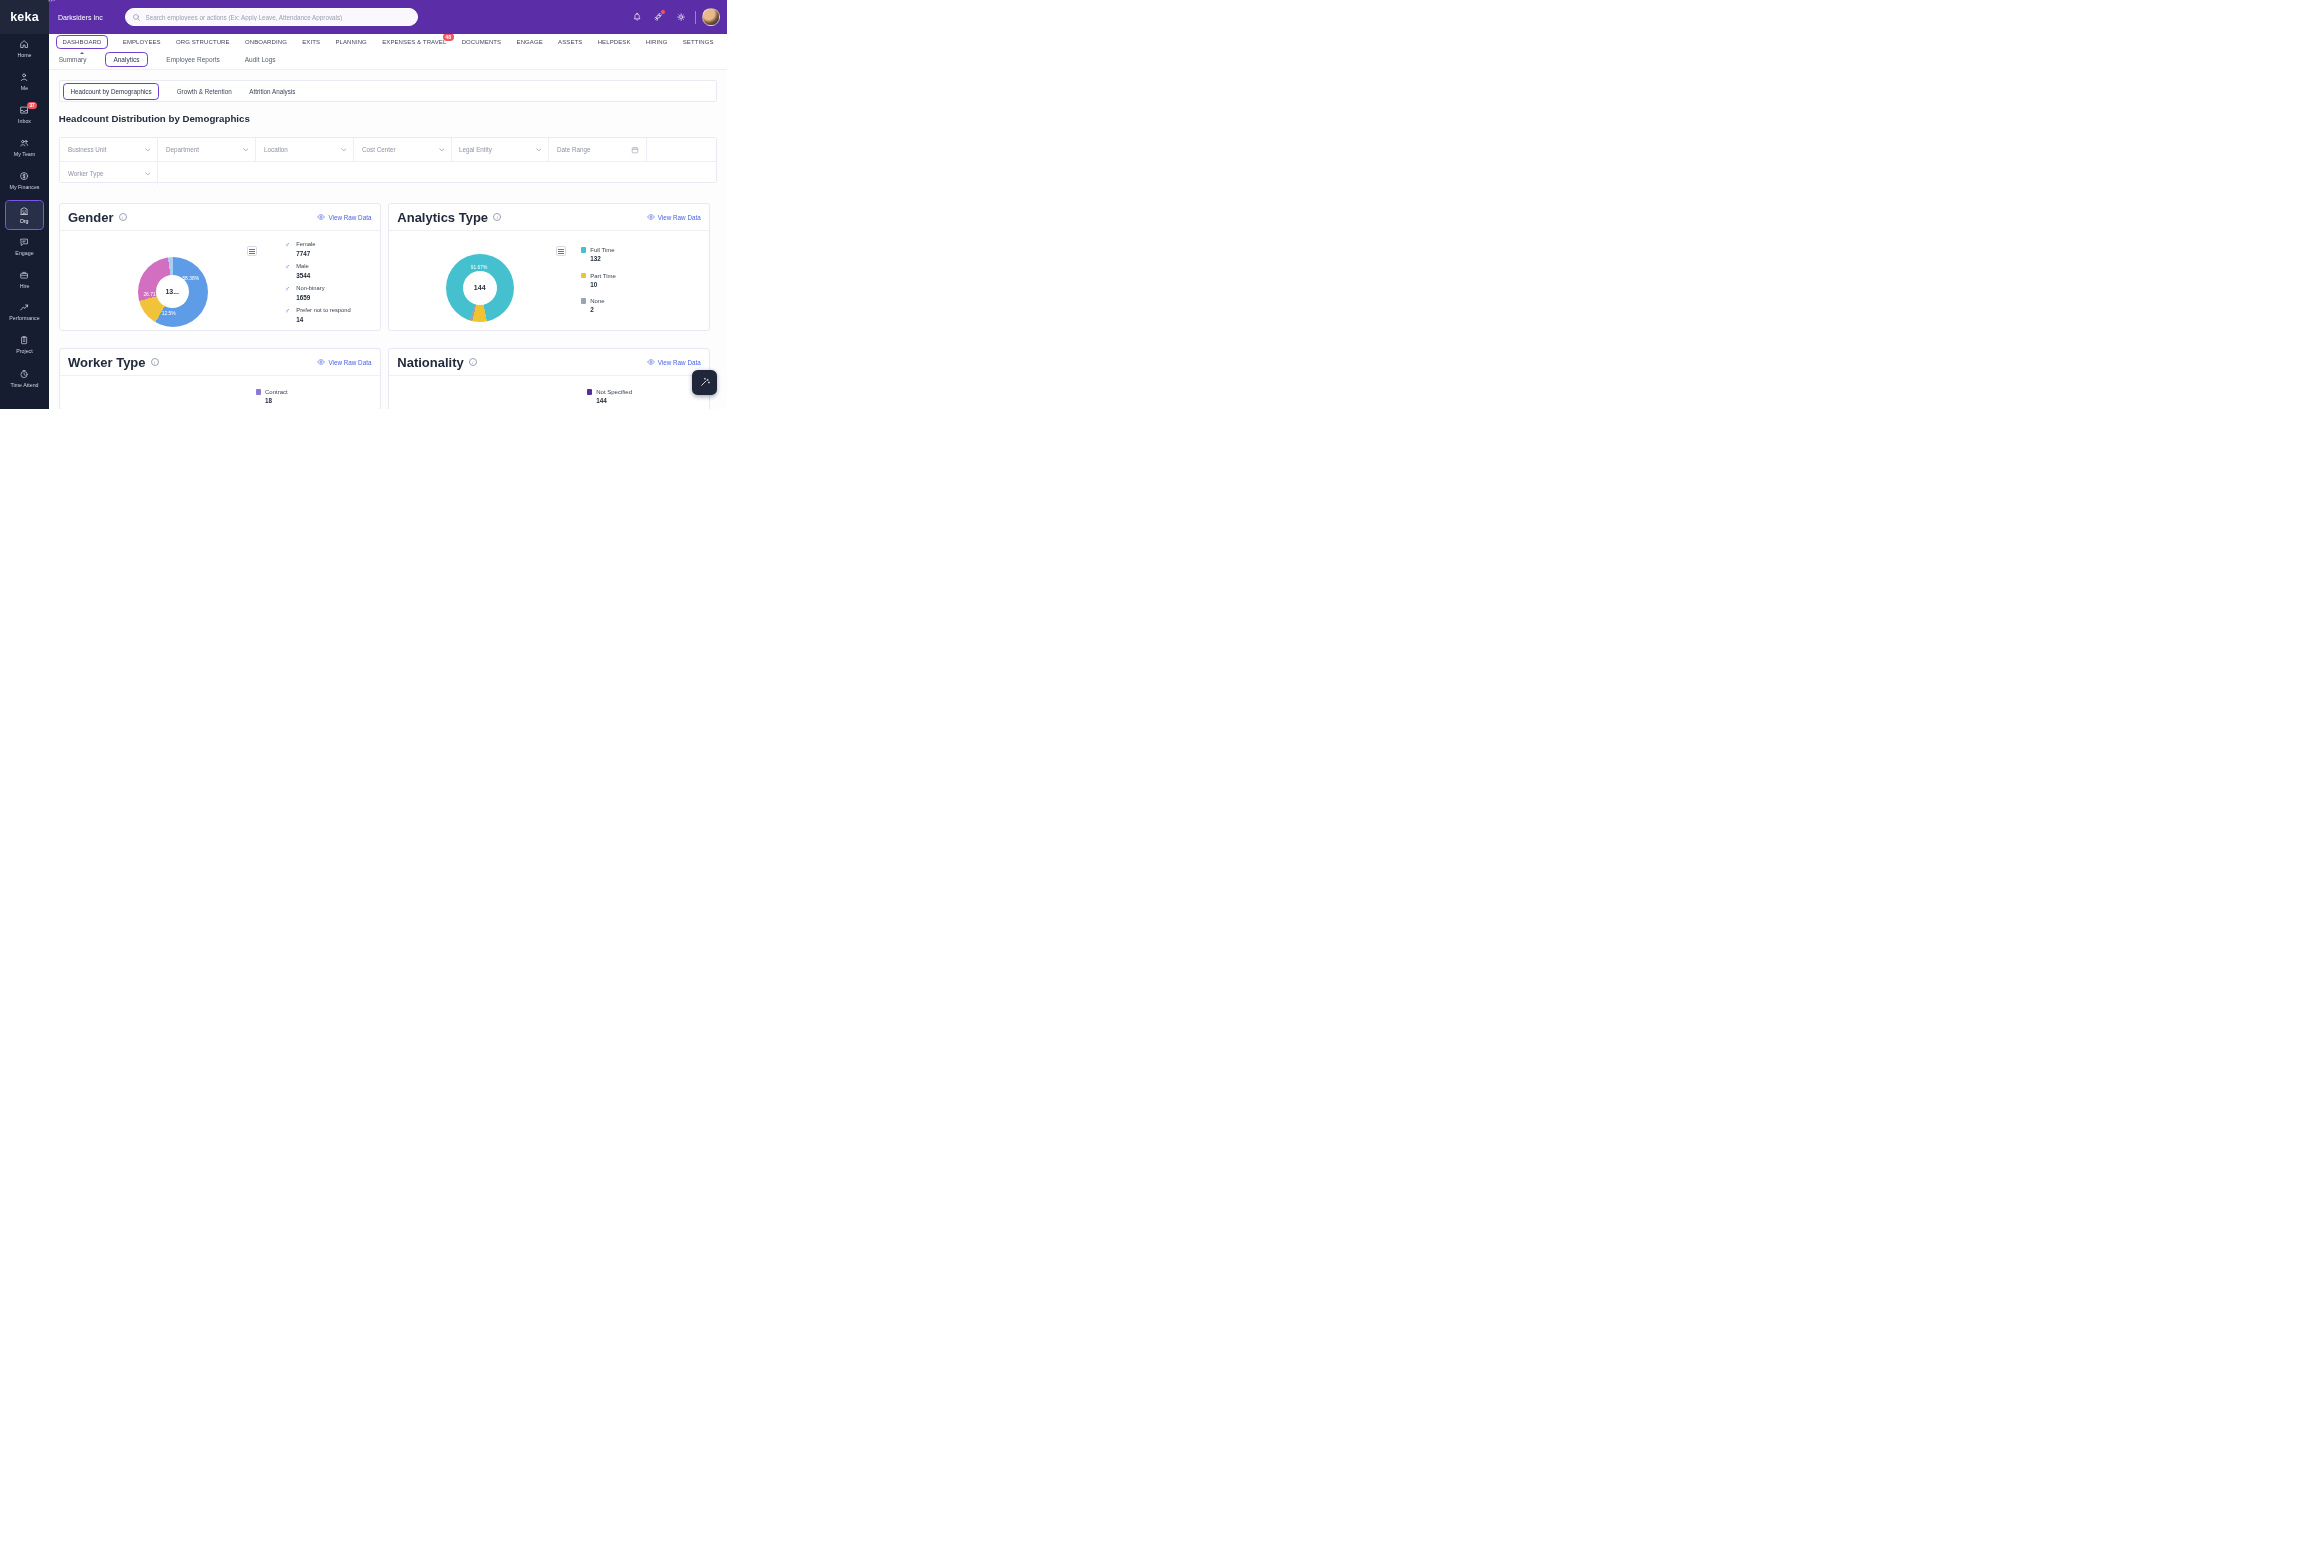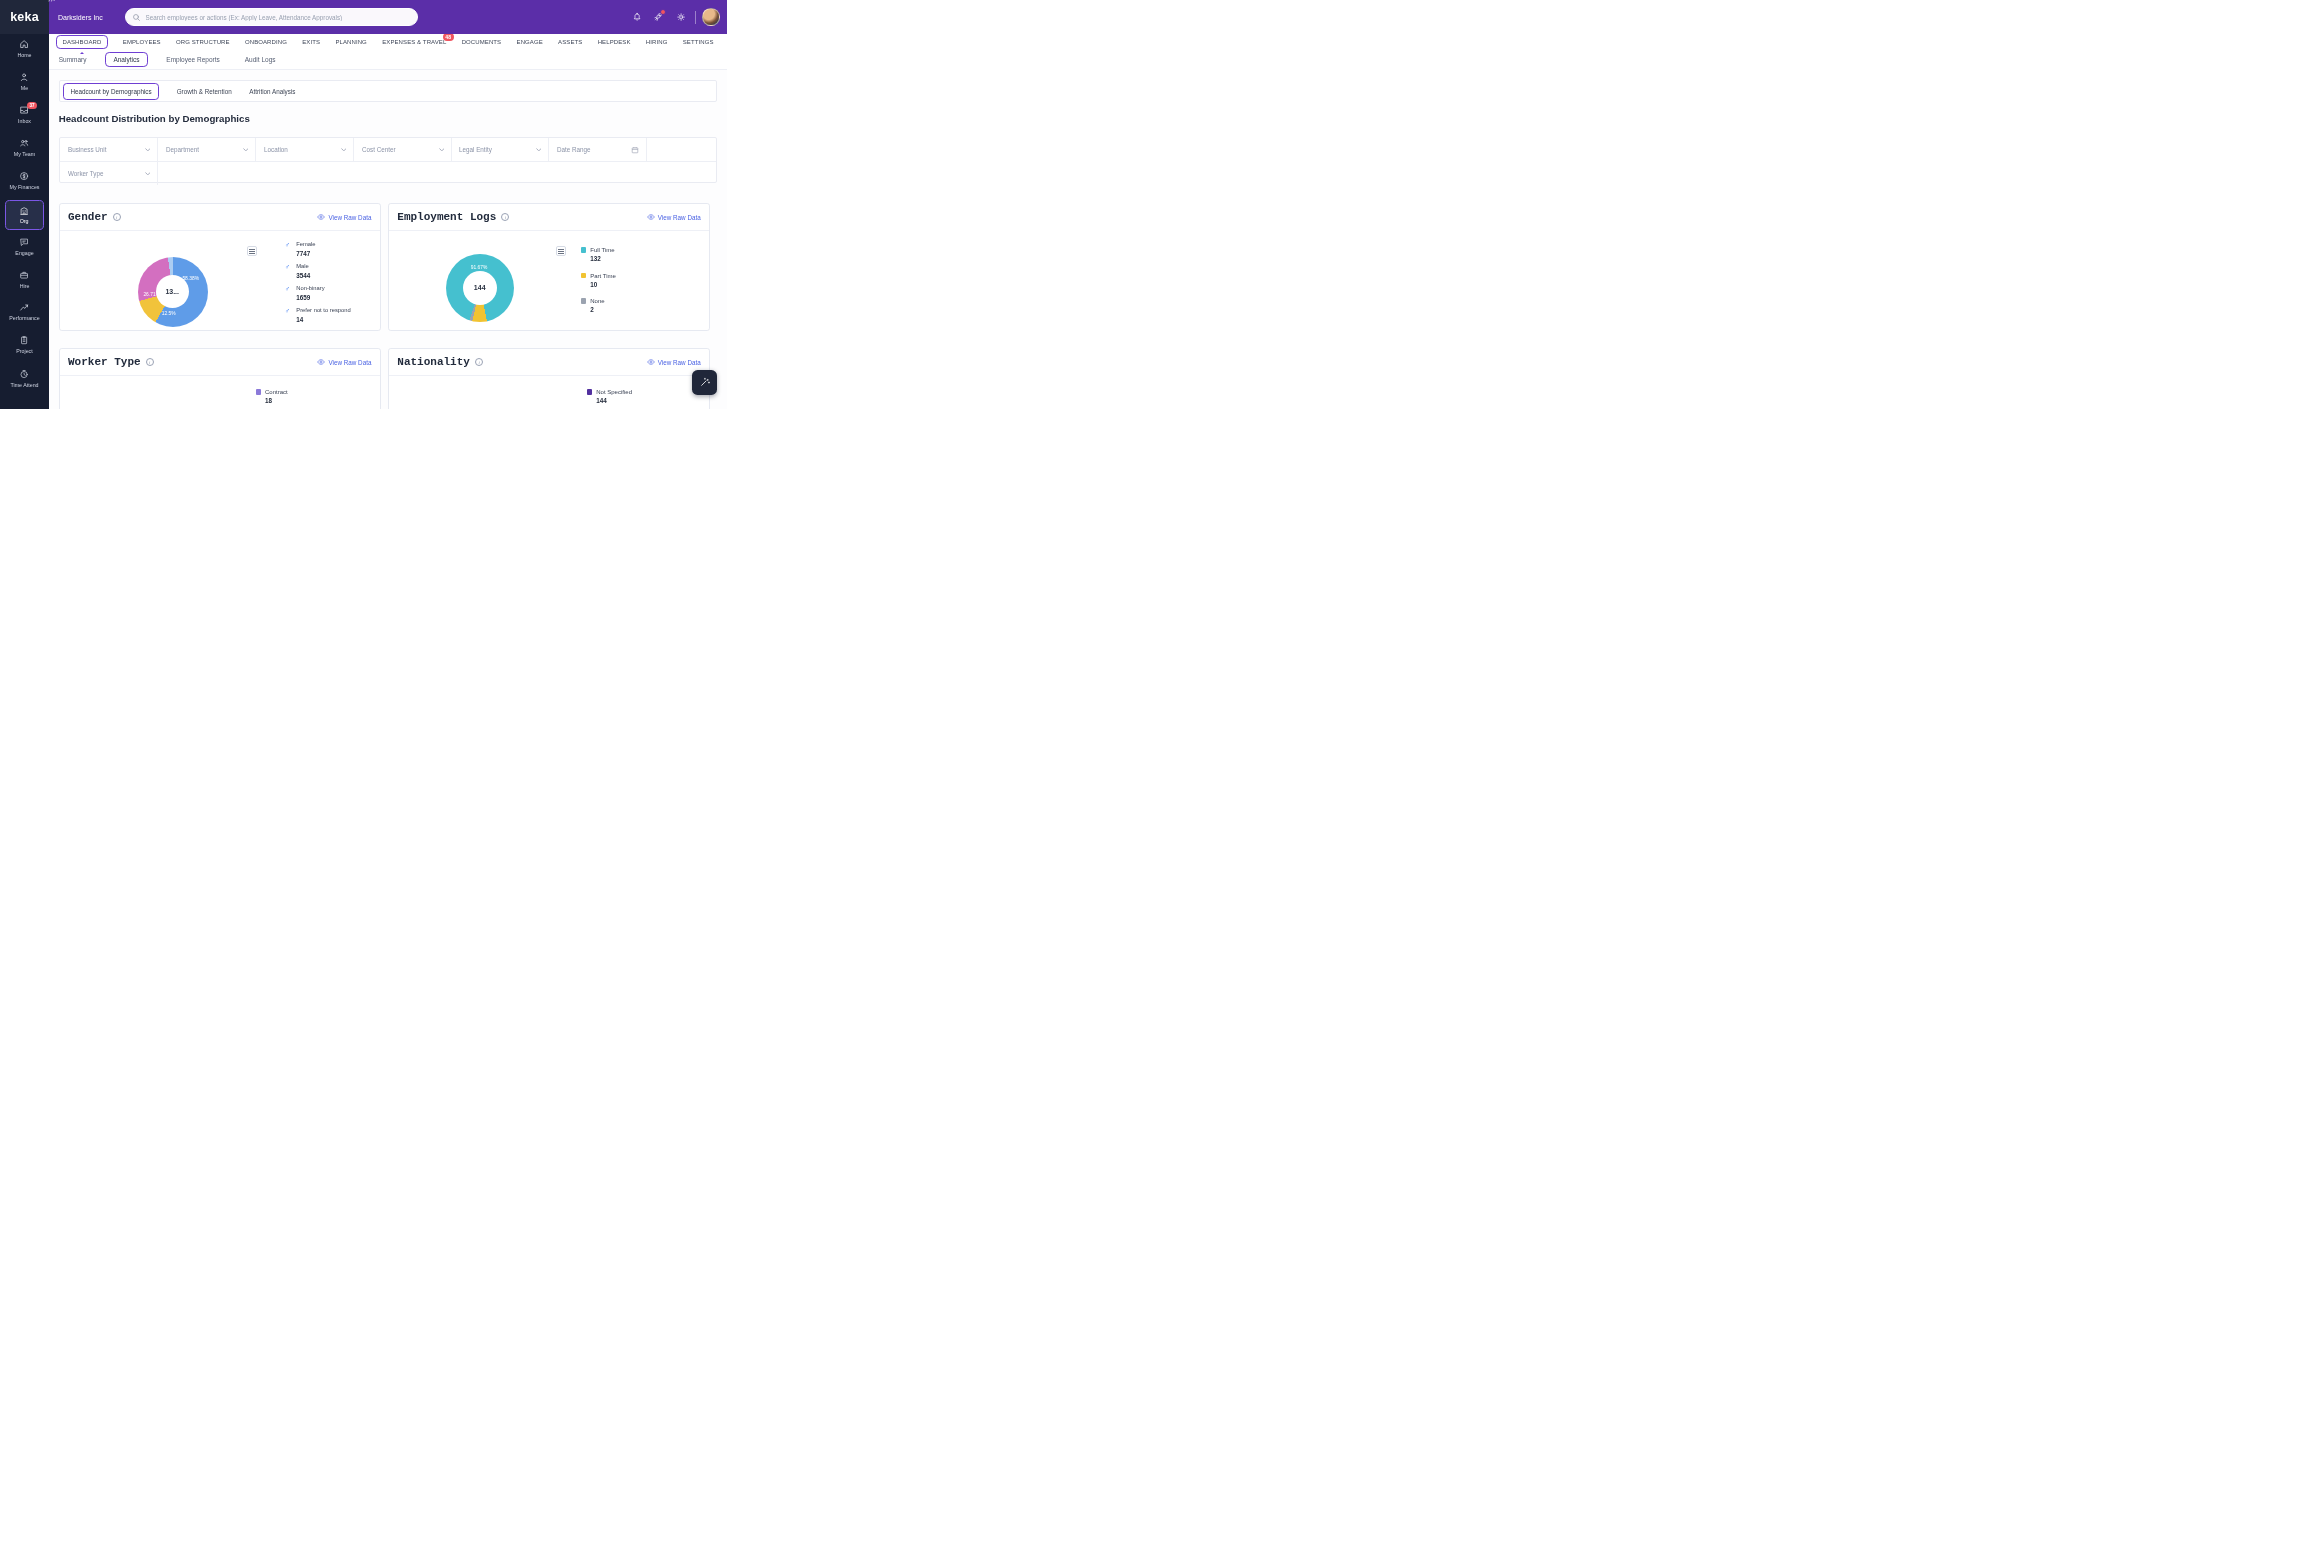--- a/index.html
+++ b/index.html
@@ -51,21 +51,21 @@
   .page-title { position:absolute; left:9.7px; top:43px; font-size:9.7px; font-weight:600; color:#242c3d; }
 
   .filters-card { position:absolute; left:9.7px; top:67px; width:658px; height:46px; background:#fff; border:0.5px solid #e9ebf2; border-radius:1.9px; }
   .f-row-sep { position:absolute; left:0; right:0; top:23px; height:0.5px; background:#edeff5; }
   .f-cell { position:absolute; height:23px; width:98px; display:flex; align-items:center; padding-left:8.3px; border-right:0.5px solid #edeff5; cursor:pointer; }
   .f-label { font-size:6.3px; color:#8c94a8; flex:1; }
   .f-cell .chev, .f-cell .cal { margin-right:6.5px; }
 
   .card { position:absolute; width:322px; height:128px; background:#fff; border:0.5px solid #e6e9f1; border-radius:2.8px; }
   .card-head { height:27px; display:flex; align-items:center; padding:0 8.3px; border-bottom:0.5px solid #eef0f6; }
-  .card-title { font-size:11px; font-weight:600; color:#222b3c;font-family:Liberation Mono, monospace; }
+  .card-title { font-size:13px; font-weight:600; color:#222b3c; }
   .info-ic { margin-left:5.1px; width:8px; height:8px; border:0.6px solid #9aa2b4; border-radius:50%; color:#8a93a6; font-size:4.6px; display:flex; align-items:center; justify-content:center; font-family:"Liberation Serif",serif; font-style:italic; cursor:pointer; }
   .head-spacer { flex:1; }
   .view-raw { display:flex; align-items:center; gap:3.2px; color:#4a62e3; font-size:6.3px; font-weight:500; cursor:pointer; }
   .card-body { position:relative; height:100px; }
 
   .donut { position:absolute; border-radius:50%; }
   .donut-hole { position:absolute; background:#fff; border-radius:50%; display:flex; align-items:center; justify-content:center; font-size:7px; font-weight:bold; color:#2a3242; }
   .pct { position:absolute; transform:translate(-50%,-50%); color:#fff; font-size:4.9px; }
   .chart-menu { position:absolute; width:10.2px; height:10.2px; border:0.5px solid #d5dae4; border-radius:1.9px; display:flex; flex-direction:column; justify-content:center; gap:1.4px; align-items:center; cursor:pointer; background:#fff; }
   .chart-menu i { display:block; width:5.6px; height:0.7px; background:#6b7383; }
@@ -365,21 +365,21 @@
               <div class="g-label">Prefer not to respond</div>
               <div class="g-value">14</div>
             </div>
           </div>
         </div>
       </div>
     </div>
 
     <div class="card" style="left:339px;top:133px">
       <div class="card-head">
-        <span class="card-title">Employment Logs</span>
+        <span class="card-title">Analytics Type</span>
         <span class="info-ic">i</span>
         <span class="head-spacer"></span>
         <span class="view-raw">
           <svg width="8" height="6" viewBox="0 0 18 13" fill="none" stroke="#4a62e3" stroke-width="1.4">
               <path d="M1.5 6.5S4.2 1.3 9 1.3s7.5 5.2 7.5 5.2S13.8 11.7 9 11.7 1.5 6.5 1.5 6.5z"></path>
               <circle cx="9" cy="6.5" r="2.3"></circle>
             </svg>
           <span>View Raw Data</span>
         </span>
       </div>

